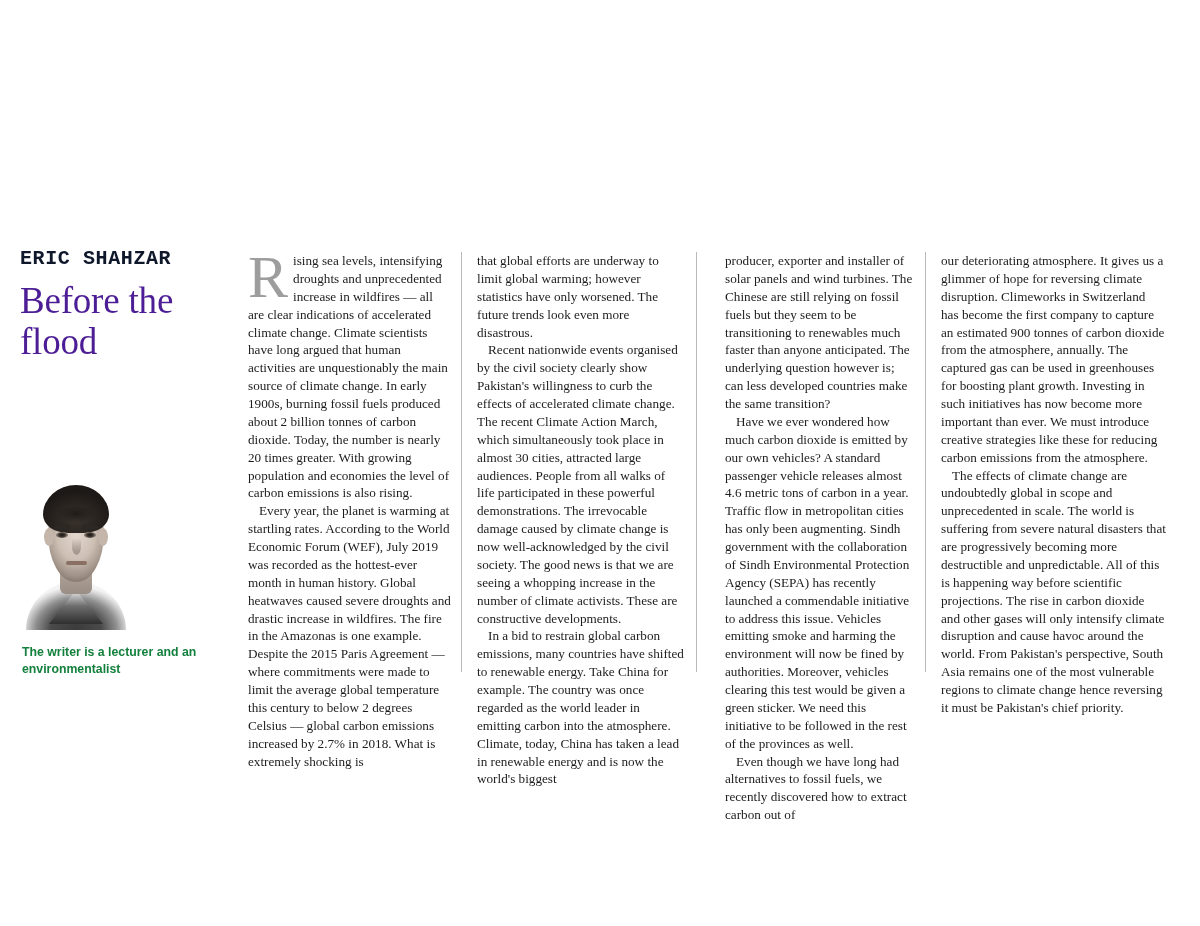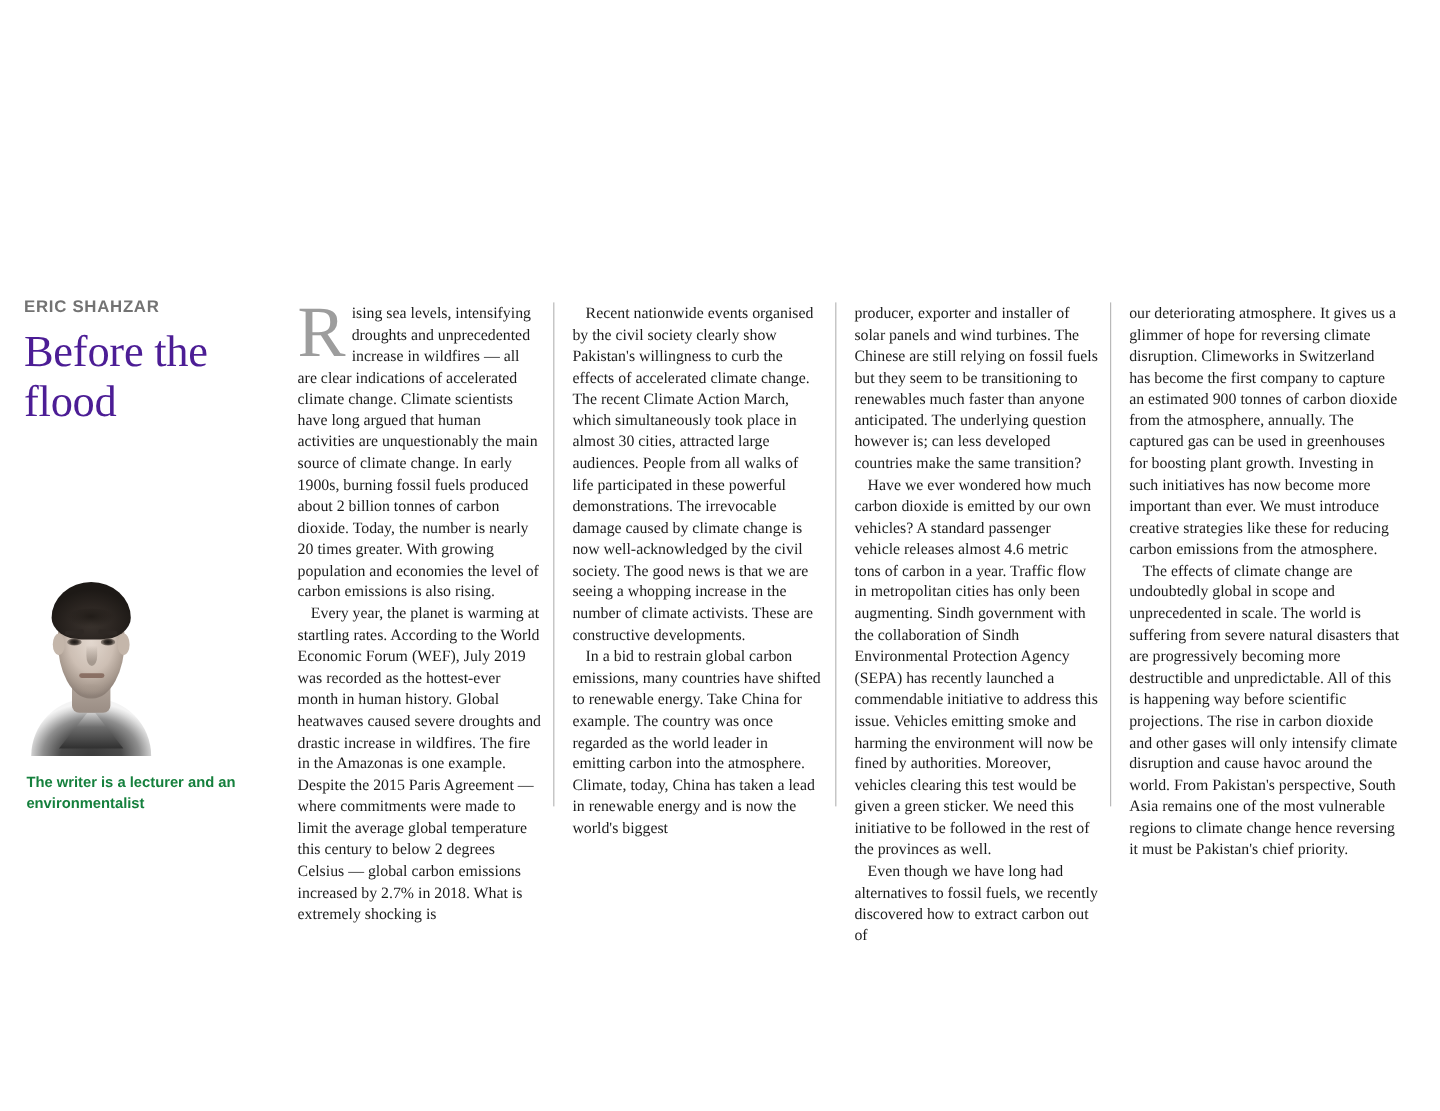--- a/index.html
+++ b/index.html
@@ -25,25 +25,25 @@
 
   
   .rail {
     position: absolute;
     left: 20px;
     top: 248px;
     width: 205px;
   }
 
   .byline-name {
-    font-family: Liberation Sans, sans-serif;
+    font-family: Liberation Mono, monospace;
     font-weight: bold;
-    font-size: 14px;
+    font-size: 20px;
     letter-spacing: 0.6px;
-    color: #737373;
+    color: #0f172a;
     line-height: 1.1;
     margin: 0 0 10px 0;
   }
 
   .headline {
     font-family: "Liberation Serif", serif;
     font-weight: normal;
     font-size: 37px;
     line-height: 1.12;
     letter-spacing: -0.2px;
@@ -206,21 +206,21 @@
     position: relative;
     box-sizing: border-box;
     font-size: 13.2px;
     line-height: 1.355;
     text-align: left;
     color: #1c1c1c;
     hyphens: manual;
   }
   .col-1 { width: 213px; padding-right: 10px; }
   .col-2 { width: 235px; padding-left: 15px; padding-right: 10px; border-left: 1px solid #b9b9b9; }
-  .col-3 { width: 229px; padding-left: 15px; padding-right: 10px; border-left: 1px solid #b9b9b9; }
+  .col-3 { width: 229px; padding-left: 28px; padding-right: 10px; border-left: 1px solid #b9b9b9; }
   .col-4 { width: 243px; padding-left: 15px; padding-right: 2px; border-left: 1px solid #b9b9b9; }
 
   .col p {
     margin: 0;
     text-indent: 11px;
   }
   .col p.first {
     text-indent: 0;
   }
 
@@ -266,20 +266,21 @@
   </div>
 
   <div class="columns">
 
     <div class="col col-1">
       <p class="first"><span class="dropcap">R</span><span>ising sea levels, intensifying droughts and unprecedented increase in wildfires — all are clear indications of accelerated climate change. Climate scientists have long argued that human activities are unquestionably the main source of climate change. In early 1900s, burning fossil fuels produced about 2 billion tonnes of carbon dioxide. Today, the number is nearly 20 times greater. With growing population and economies the level of carbon emissions is also rising.</span></p>
       <p>Every year, the planet is warming at startling rates. According to the World Economic Forum (WEF), July 2019 was recorded as the hottest-ever month in human history. Global heatwaves caused severe droughts and drastic increase in wildfires. The fire in the Amazonas is one example. Despite the 2015 Paris Agreement — where commitments were made to limit the average global temperature this century to below 2 degrees Celsius — global carbon emissions increased by 2.7% in 2018. What is extremely shocking is</p>
     </div>
 
     <div class="col col-2">
+      <p class="first">that global efforts are underway to limit global warming; however statistics have only worsened. The future trends look even more disastrous.</p>
       <p>Recent nationwide events organised by the civil society clearly show Pakistan's willingness to curb the effects of accelerated climate change. The recent Climate Action March, which simultaneously took place in almost 30 cities, attracted large audiences. People from all walks of life participated in these powerful demonstrations. The irrevocable damage caused by climate change is now well-acknowledged by the civil society. The good news is that we are seeing a whopping increase in the number of climate activists. These are constructive developments.</p>
       <p>In a bid to restrain global carbon emissions, many countries have shifted to renewable energy. Take China for example. The country was once regarded as the world leader in emitting carbon into the atmosphere. Climate, today, China has taken a lead in renewable energy and is now the world's biggest</p>
     </div>
 
     <div class="col col-3">
       <p class="first">producer, exporter and installer of solar panels and wind turbines. The Chinese are still relying on fossil fuels but they seem to be transitioning to renewables much faster than anyone anticipated. The underlying question however is; can less developed countries make the same transition?</p>
       <p>Have we ever wondered how much carbon dioxide is emitted by our own vehicles? A standard passenger vehicle releases almost 4.6 metric tons of carbon in a year. Traffic flow in metropolitan cities has only been augmenting. Sindh government with the collaboration of Sindh Environmental Protection Agency (SEPA) has recently launched a commendable initiative to address this issue. Vehicles emitting smoke and harming the environment will now be fined by authorities. Moreover, vehicles clearing this test would be given a green sticker. We need this initiative to be followed in the rest of the provinces as well.</p>
       <p>Even though we have long had alternatives to fossil fuels, we recently discovered how to extract carbon out of</p>
     </div>
 

